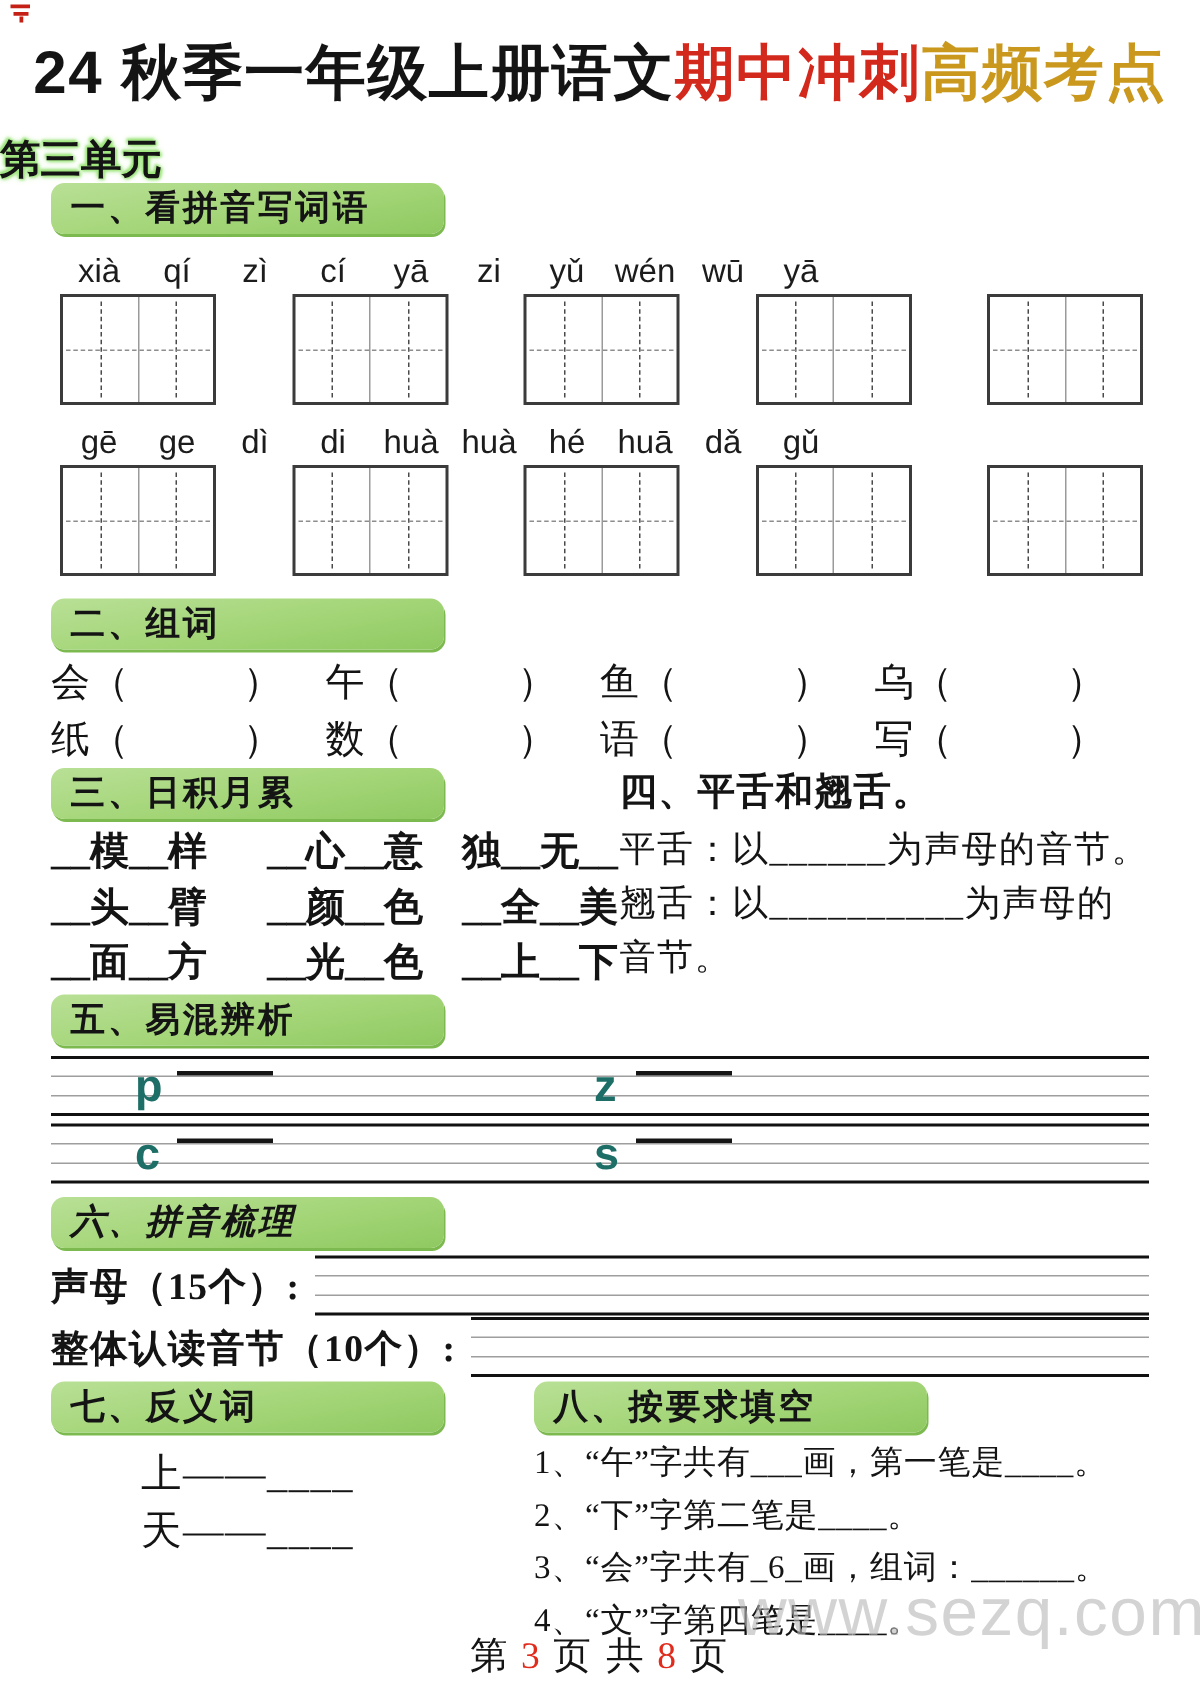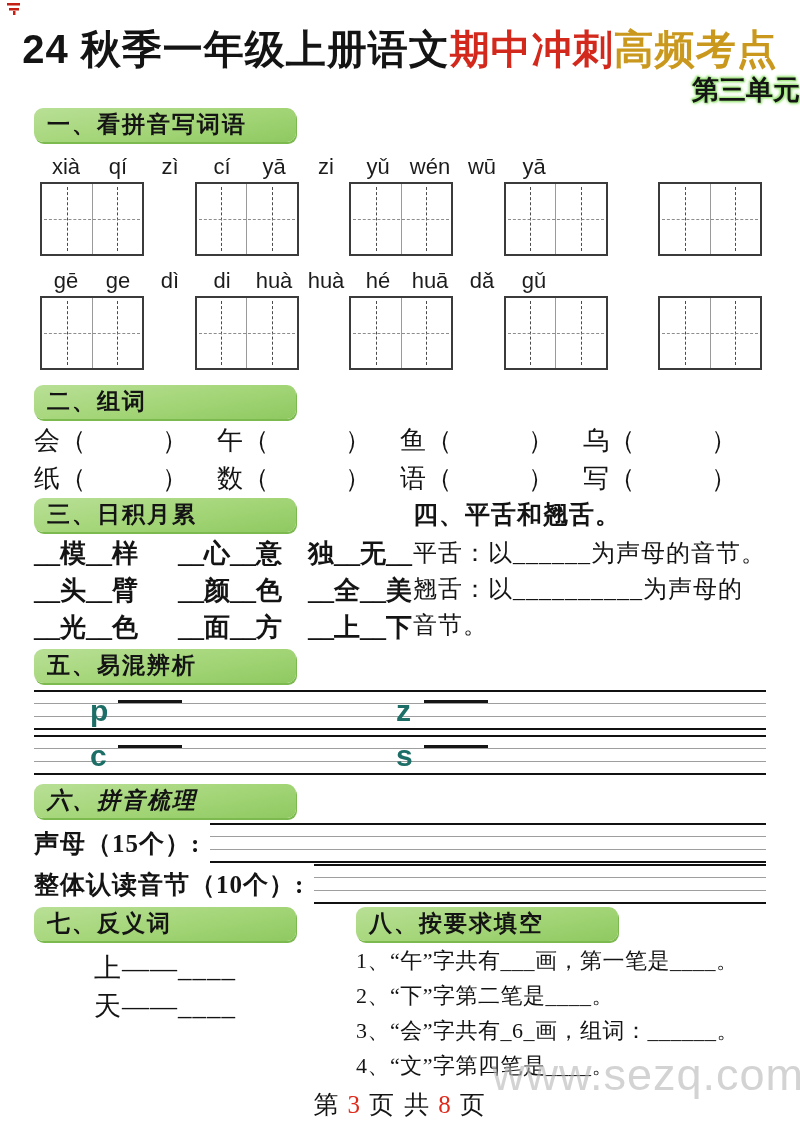--- a/index.html
+++ b/index.html
@@ -19,22 +19,22 @@
   }
 
   
   .title{
     margin-top:24px;text-align:center;font-size:40px;font-weight:bold;
     line-height:50px;letter-spacing:1px;white-space:nowrap;
   }
   .title .red{color:#d3281c;}
   .title .gold{color:#c9981d;}
   .subtitle{
-    margin-top:2px;text-align:right;font-size:27px;font-weight:bold;line-height:32px;
-    font-family:Liberation Mono, monospace;
+    margin-top:16px;text-align:left;font-size:27px;font-weight:bold;line-height:32px;
+    font-family:Liberation Sans, sans-serif;
     text-shadow:0 0 2px #aef08e,0 0 4px #93e070,1px 1px 2px #93e070,-1px -1px 2px #93e070;
   }
 
   main{padding:0 34px;position:relative;z-index:1;}
 
   .banner{
     width:262px;height:34px;box-sizing:border-box;border-radius:9px;
     background:linear-gradient(170deg,#b9e096 0%,#a3d577 55%,#8fc961 100%);
     box-shadow:1px 2px 0 0 #7cb94f;
     font-family:"Liberation Serif",serif;font-weight:bold;font-size:23px;
@@ -263,22 +263,22 @@
           <span>__模__样</span>
           <span>__心__意</span>
           <span>独__无__</span>
         </div>
       <div class="riji-row">
           <span>__头__臂</span>
           <span>__颜__色</span>
           <span>__全__美</span>
         </div>
       <div class="riji-row">
+          <span>__面__方</span>
           <span>__光__色</span>
-          <span>__面__方</span>
           <span>__上__下</span>
         </div>
     </div>
     <div class="col-r">
       <div class="sec4-title">四、平舌和翘舌。</div>
       <div class="sec4-line">平舌：以______为声母的音节。</div>
       <div class="sec4-line">翘舌：以__________为声母的</div>
       <div class="sec4-line">音节。</div>
     </div>
   </div>

